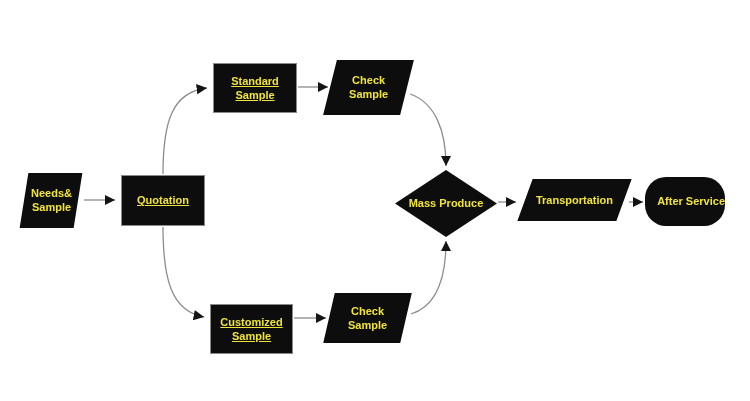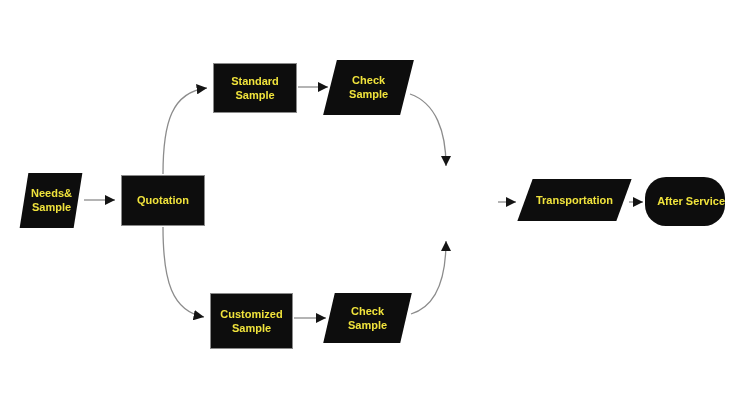--- a/index.html
+++ b/index.html
@@ -35,36 +35,36 @@
     display: flex;
     align-items: center;
     justify-content: center;
     text-align: center;
     font-weight: bold;
     font-size: 11px;
     line-height: 1.3;
     box-sizing: border-box;
   }
   .node .lbl { white-space: pre-line; display: block; }
-  .rect { border: 1px solid var(--rect-border, #8a8a8a); }
+  .rect { border: 1px solid var(--rect-border, #8a8a8a); text-decoration: underline; }
   .sk9  { transform: skewX(-9deg); }  .sk9  > .lbl { transform: skewX(9deg); }
   .sk14 { transform: skewX(-14deg); } .sk14 > .lbl { transform: skewX(14deg); }
   .sk13 { transform: skewX(-13deg); } .sk13 > .lbl { transform: skewX(13deg); }
   .sk20 { transform: skewX(-20deg); } .sk20 > .lbl { transform: skewX(20deg); }
   .diamond {
     clip-path: polygon(50% 0, 100% 50%, 50% 100%, 0 50%);
   }
   .stadium { border-radius: 21px; }
 
   
   #n-needs        { left: 24px;  top: 173px; width: 54px;  height: 55px; }
   #n-quotation    { left: 121px; top: 175px; width: 84px;  height: 51px; }
   #n-standard     { left: 213px; top: 63px;  width: 84px;  height: 50px; }
   #n-check-top    { left: 330px; top: 60px;  width: 77px;  height: 55px; }
-  #n-customized   { left: 210px; top: 293px; width: 83px;  height: 56px; }
+  #n-customized   { left: 210px; top: 304px; width: 83px;  height: 50px; }
   #n-check-bottom { left: 329px; top: 293px; width: 77px;  height: 50px; }
   #n-mass         { left: 395px; top: 170px; width: 102px; height: 67px; }
   #n-transport    { left: 525px; top: 179px; width: 99px;  height: 42px; }
   #n-after        { left: 645px; top: 177px; width: 80px;  height: 49px; justify-content: flex-end; }
 </style>
 </head>
 <body>
 
 <div class="canvas">
 
@@ -107,20 +107,23 @@
   <div id="n-customized" class="node rect">
     <span class="lbl">Customized
 Sample</span>
   </div>
 
   <div id="n-check-bottom" class="node sk13">
     <span class="lbl">Check
 Sample</span>
   </div>
 
+  <div id="n-mass" class="node diamond">
+    <span class="lbl">Mass Produce</span>
+  </div>
 
   <div id="n-transport" class="node sk20">
     <span class="lbl">Transportation</span>
   </div>
 
   <div id="n-after" class="node stadium">
     <span class="lbl">After Service</span>
   </div>
 
 </div>

